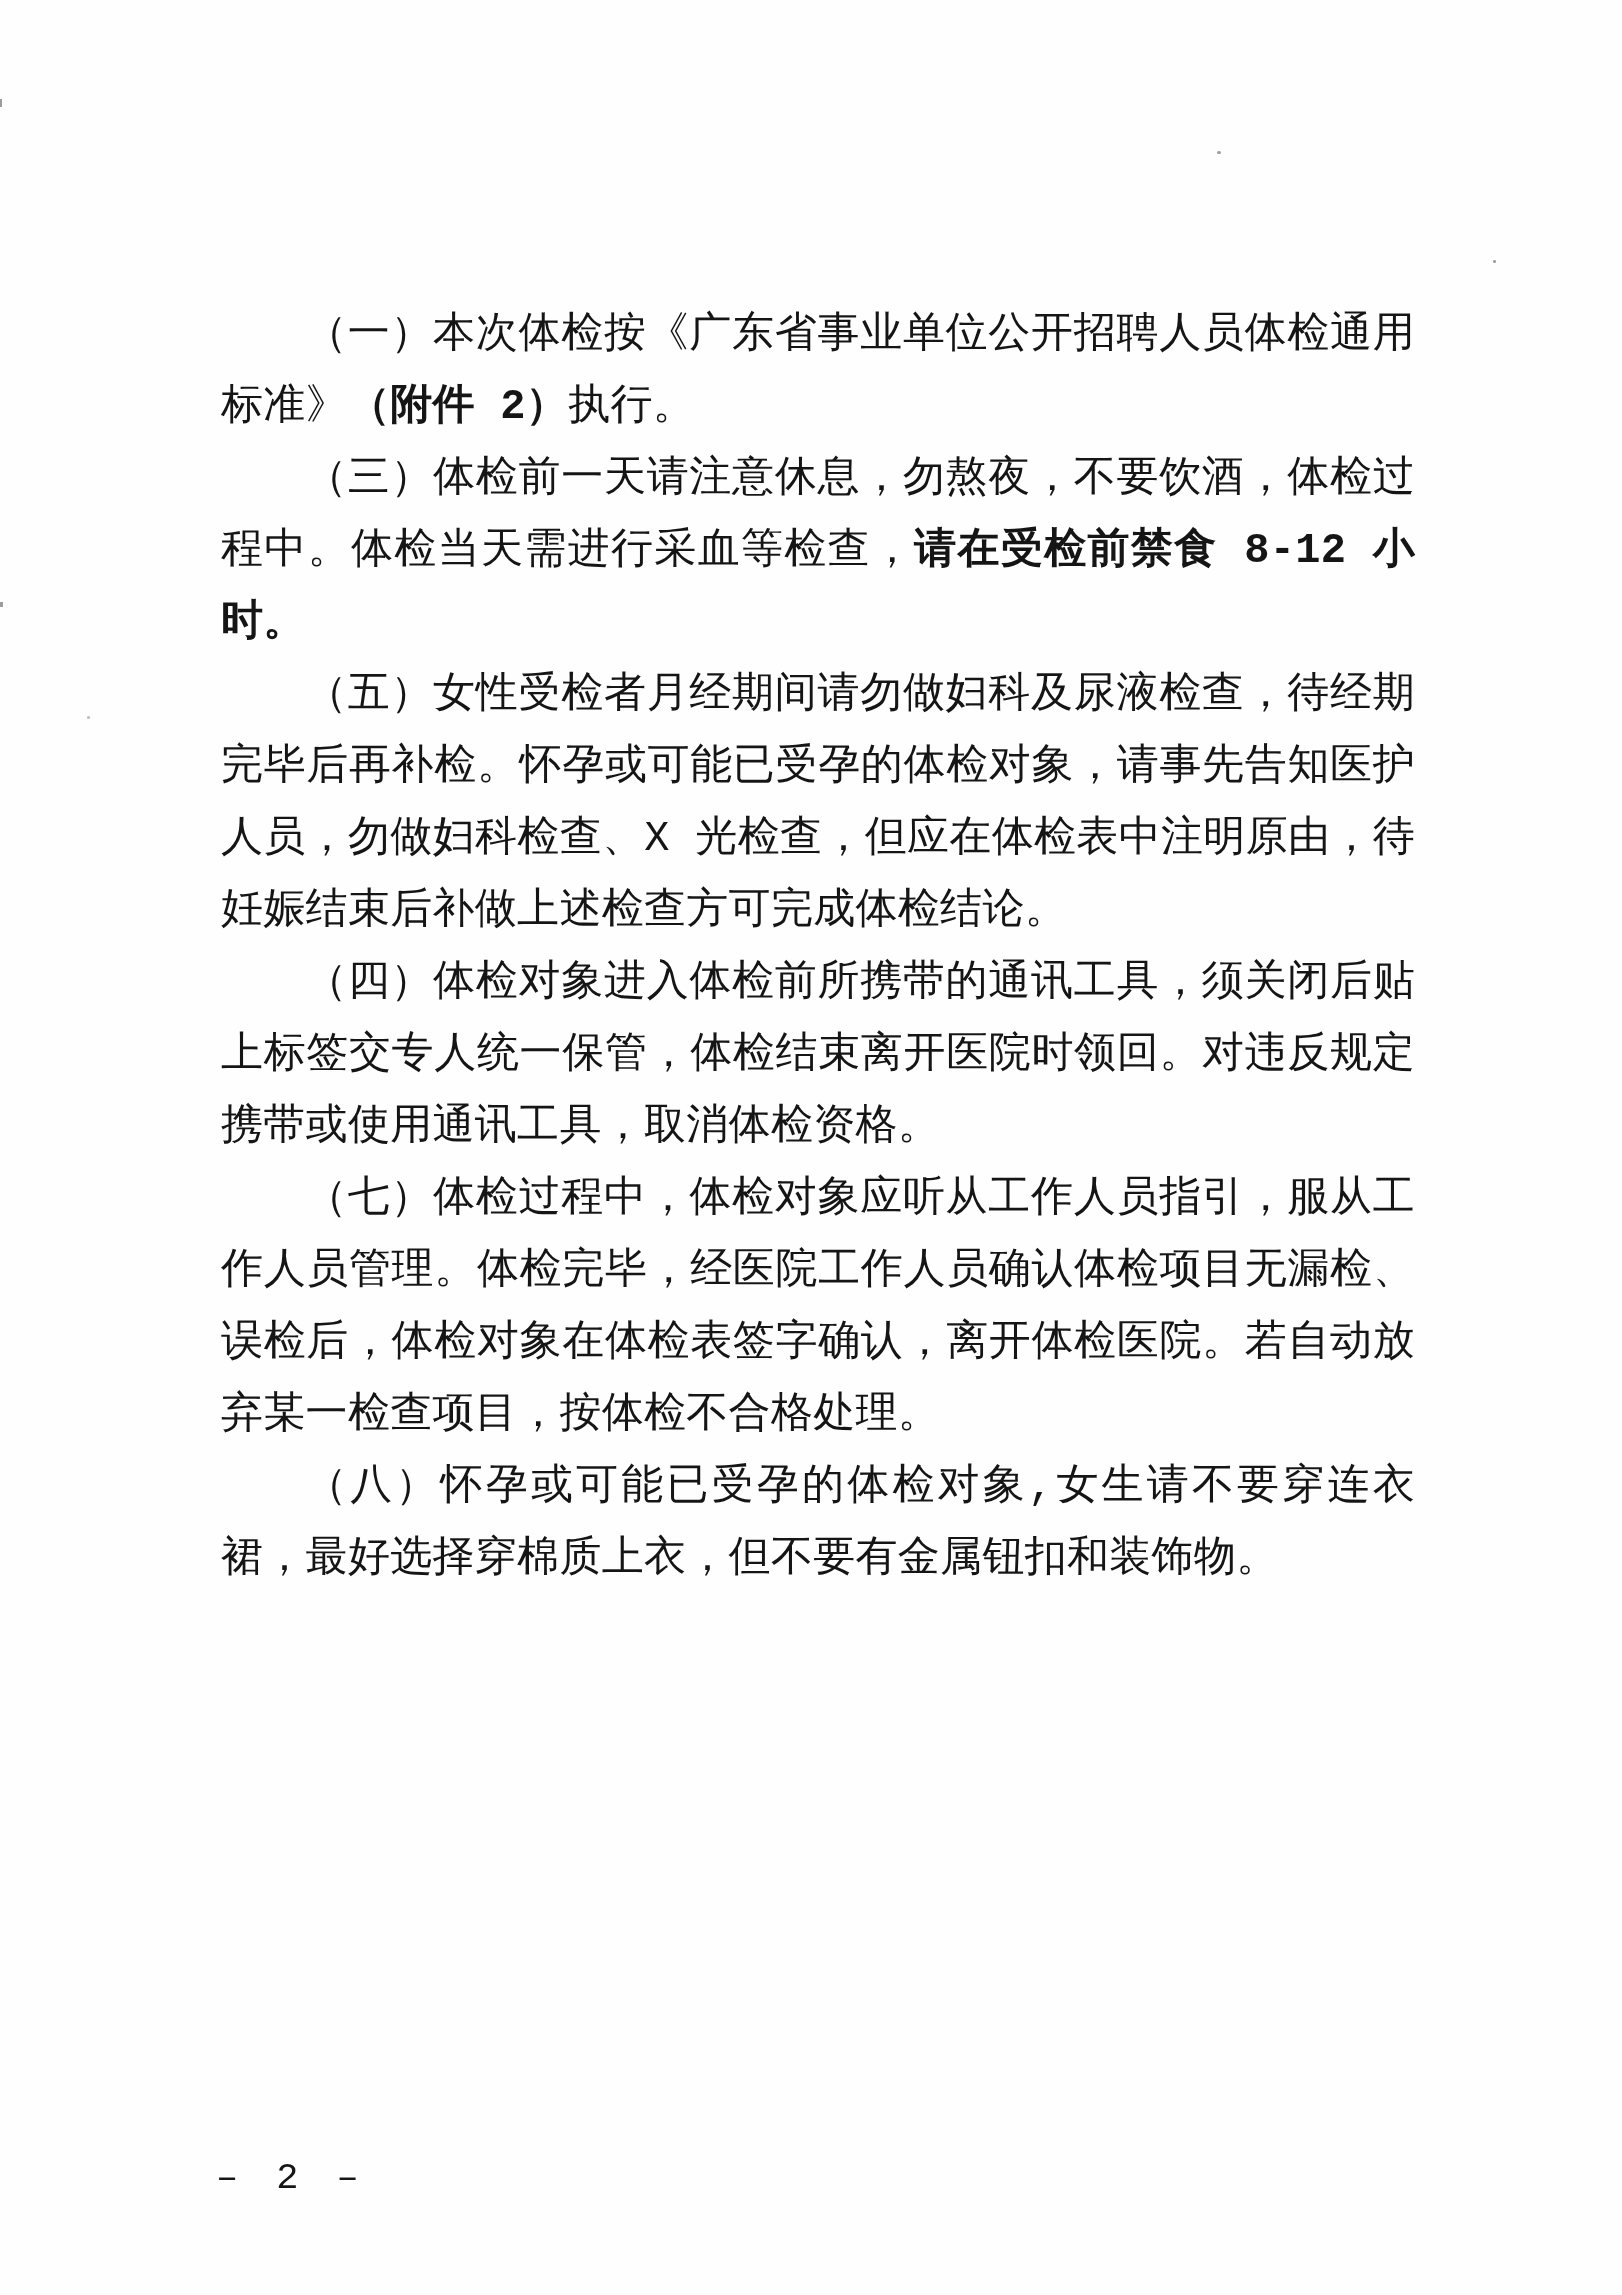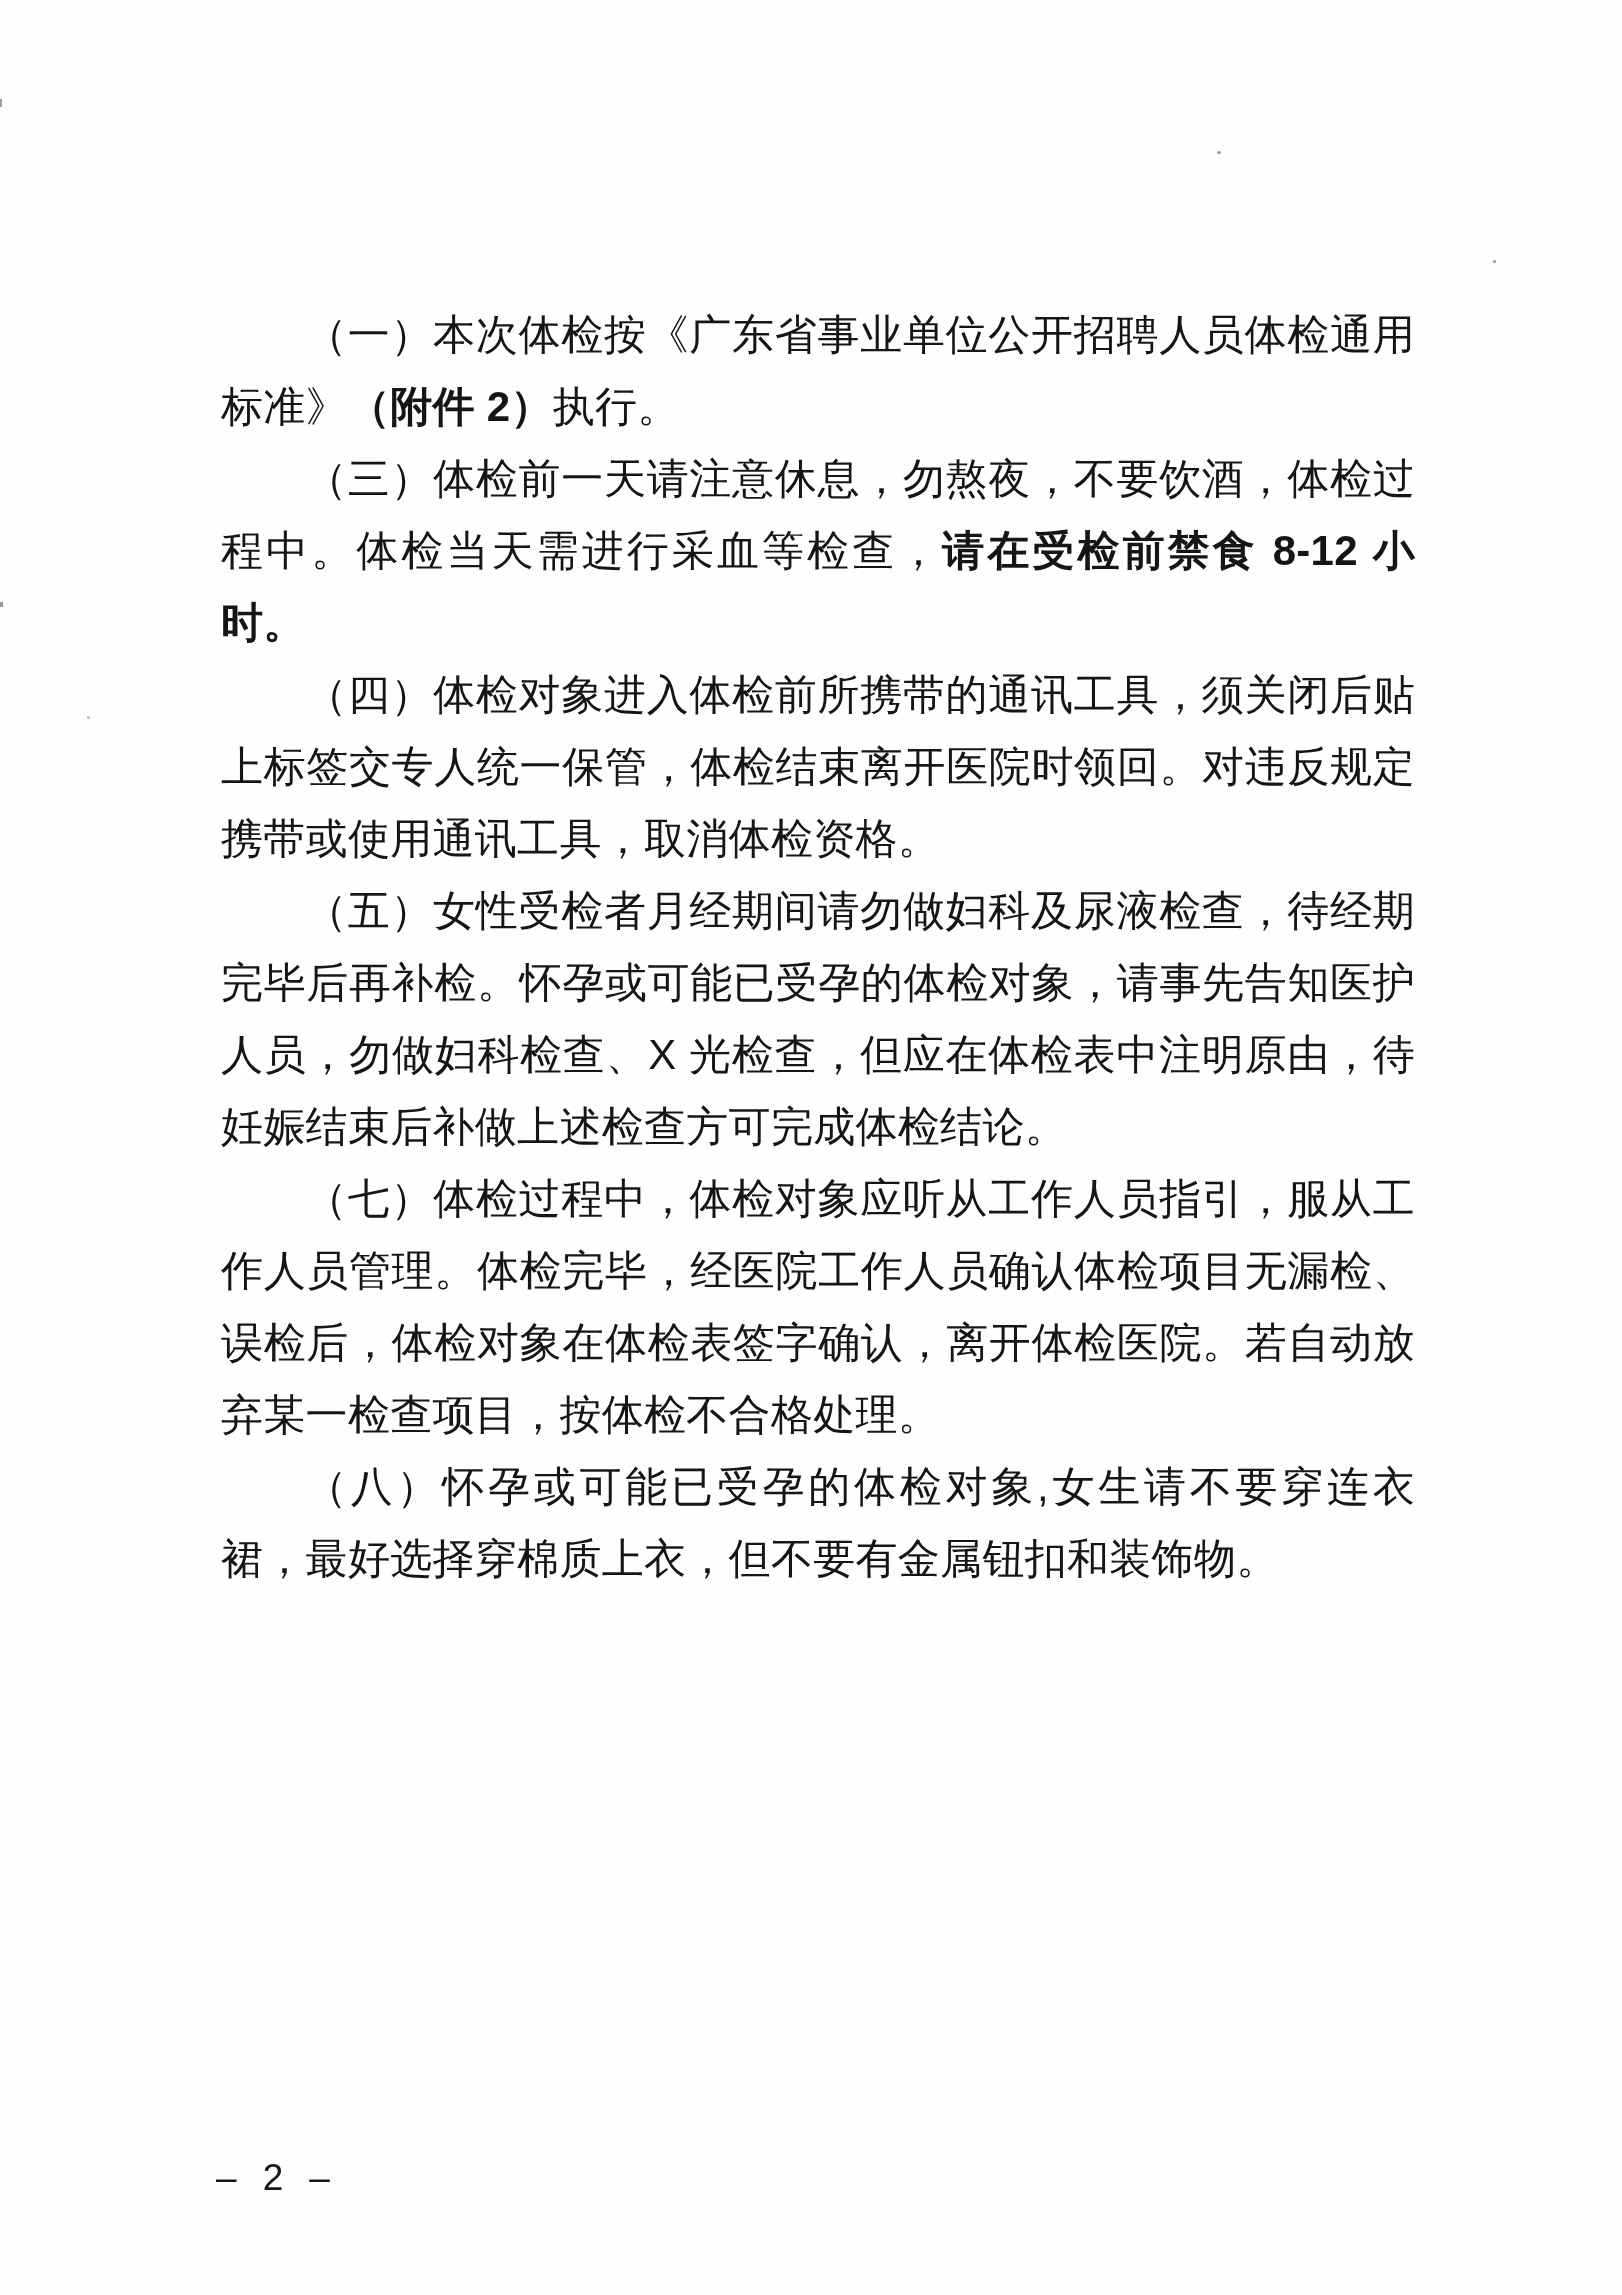--- a/index.html
+++ b/index.html
@@ -6,21 +6,21 @@
     margin: 0;
     padding: 0;
     background: #ffffff;
   }
   .page {
     position: relative;
     width: 1623px;
     height: 2295px;
     background: #fefefe;
     overflow: hidden;
-    font-family: Liberation Sans, sans-serif;
+    font-family: Liberation Mono, monospace;
     color: #151515;
   }
   .body-text {
     position: absolute;
     left: 221px;
     top: 299px;
     width: 1194px;
   }
   p.para {
     margin: 0;
@@ -57,22 +57,22 @@
   .speck.s5 { left: 87px;  top: 716px; width: 3.3px; height: 2.6px;  opacity: 0.35; }
 </style>
 </head>
 <body>
 
 <div class="page">
 
   <div class="body-text">
       <p class="para"><span>（一）本次体检按《广东省事业单位公开招聘人员体检通用标准》</span><span class="b">（附件 2）</span><span>执行。</span></p>
       <p class="para"><span>（三）体检前一天请注意休息，勿熬夜，不要饮酒，体检过程中。体检当天需进行采血等检查，</span><span class="b">请在受检前禁食 8-12 小时。</span></p>
+      <p class="para"><span>（五）女性受检者月经期间请勿做妇科及尿液检查，待经期完毕后再补检。怀孕或可能已受孕的体检对象，请事先告知医护人员，勿做妇科检查、X 光检查，但应在体检表中注明原由，待妊娠结束后补做上述检查方可完成体检结论。</span></p>
       <p class="para"><span>（四）体检对象进入体检前所携带的通讯工具，须关闭后贴上标签交专人统一保管，体检结束离开医院时领回。对违反规定携带或使用通讯工具，取消体检资格。</span></p>
-      <p class="para"><span>（五）女性受检者月经期间请勿做妇科及尿液检查，待经期完毕后再补检。怀孕或可能已受孕的体检对象，请事先告知医护人员，勿做妇科检查、X 光检查，但应在体检表中注明原由，待妊娠结束后补做上述检查方可完成体检结论。</span></p>
       <p class="para"><span>（七）体检过程中，体检对象应听从工作人员指引，服从工作人员管理。体检完毕，经医院工作人员确认体检项目无漏检、误检后，体检对象在体检表签字确认，离开体检医院。若自动放弃某一检查项目，按体检不合格处理。</span></p>
       <p class="para"><span>（八）怀孕或可能已受孕的体检对象,女生请不要穿连衣裙，最好选择穿棉质上衣，但不要有金属钮扣和装饰物。</span></p>
     </div>
 
   <div class="page-number">– 2 –</div>
 
   <div class="speck s1"></div>
   <div class="speck s2"></div>
   <div class="speck s3"></div>
   <div class="speck s4"></div>

